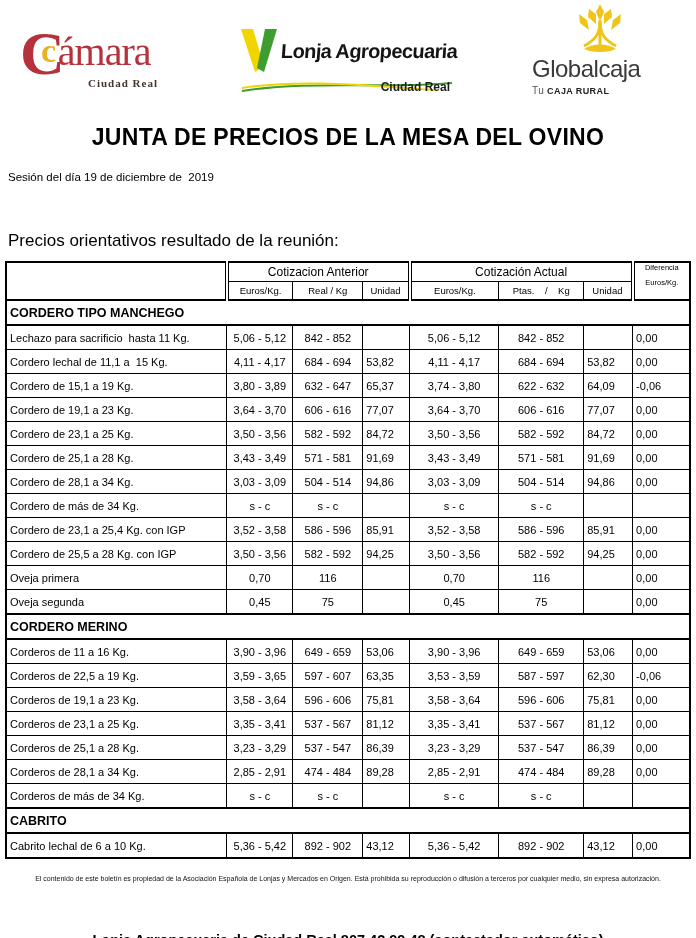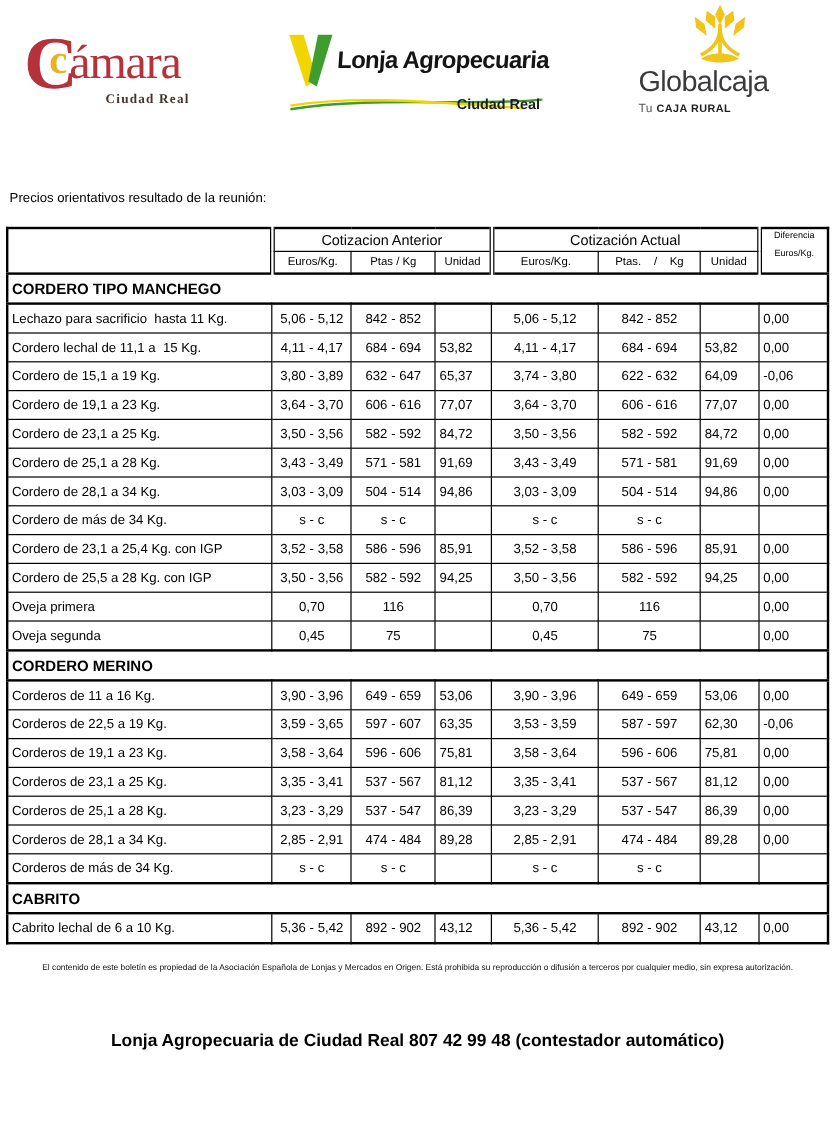--- a/index.html
+++ b/index.html
@@ -45,21 +45,21 @@
   .fill-gc {fill:var(--globalcaja-yellow,#f0c419);}
   .stroke-gc {stroke:var(--globalcaja-yellow,#f0c419); fill:none;}
   .gc-name {font-size:24px; color:#3a3a3a; letter-spacing:-0.5px; margin-top:1px;}
   .gc-sub {font-size:9px; color:#222; margin-top:2px; letter-spacing:0.4px; font-weight:bold;}
   .gc-sub .tu {font-weight:normal; color:#555; margin-right:3px; font-size:10px;}
 
   
   .doc-title {margin-top:12px; text-align:center; font-size:23px; font-weight:bold;
               letter-spacing:0.3px; height:27px;}
   .session-line {margin:20px 0 0 8px; font-size:11.5px; white-space:pre; height:13px;}
-  .intro-line {margin:47px 0 0 8px; font-size:11px; height:13px;}
+  .intro-line {margin:47px 0 0 8px; font-size:17px; height:13px;}
 
   
   table.price {border-collapse:collapse; table-layout:fixed; width:686px; margin:17px 0 13px 5px;
                font-size:11px; border:2px solid #000;}
   .price th, .price td {border:1px solid #000; overflow:hidden;}
   .w-label{width:208px}.w-ea{width:62px}.w-pa{width:66px}.w-ua{width:44px}
   .w-ec{width:84px}.w-pc{width:80px}.w-uc{width:46px}.w-d{width:54px}
   .price thead th {font-weight:normal; padding:1px 2px;}
   .h-group {font-size:12px; height:16px;}
   .h-sub {font-size:9.5px; height:15px;}
@@ -133,20 +133,22 @@
           <path class="stroke-gc" stroke-width="3" d="M29 18 C29 30 24 36 13 42"></path>
           <path class="stroke-gc" stroke-width="3" d="M29 18 C29 30 34 36 45 42"></path>
           <path class="fill-gc" d="M13 45 C21 39 37 39 45 45 C37 49 21 49 13 45 Z"></path>
         </svg>
       </span>
       <div class="gc-name">Globalcaja</div>
       <div class="gc-sub"><span class="tu">Tu</span><span>CAJA RURAL</span></div>
     </div>
   </div>
 
+  <div class="doc-title">JUNTA DE PRECIOS DE LA MESA DEL OVINO</div>
+  <div class="session-line">Sesión del día 19 de diciembre de  2019</div>
   <div class="intro-line">Precios orientativos resultado de la reunión:</div>
 
   <table class="price">
     <colgroup>
       <col class="w-label">
         <col class="w-ea">
         <col class="w-pa">
         <col class="w-ua">
       <col class="w-ec">
         <col class="w-pc">
@@ -158,21 +160,21 @@
         <th class="h-label" rowspan="2"></th>
         <th class="h-group" colspan="3">Cotizacion Anterior</th>
         <th class="h-group h-group-actual" colspan="3">Cotización Actual</th>
         <th class="h-dif" rowspan="2">
           <div>Diferencia</div>
           <div class="l2">Euros/Kg.</div>
         </th>
       </tr>
       <tr>
         <th class="h-sub">Euros/Kg.</th>
-        <th class="h-sub">Ptas / Kg</th>
+        <th class="h-sub">Real / Kg</th>
         <th class="h-sub">Unidad</th>
         <th class="h-sub h-euros-act">Euros/Kg.</th>
         <th class="h-sub h-pre">Ptas.    /    Kg</th>
         <th class="h-sub">Unidad</th>
       </tr>
     </thead>
     <tbody>
         <tr class="section-row">
           <td colspan="8">CORDERO TIPO MANCHEGO</td>
         </tr>

